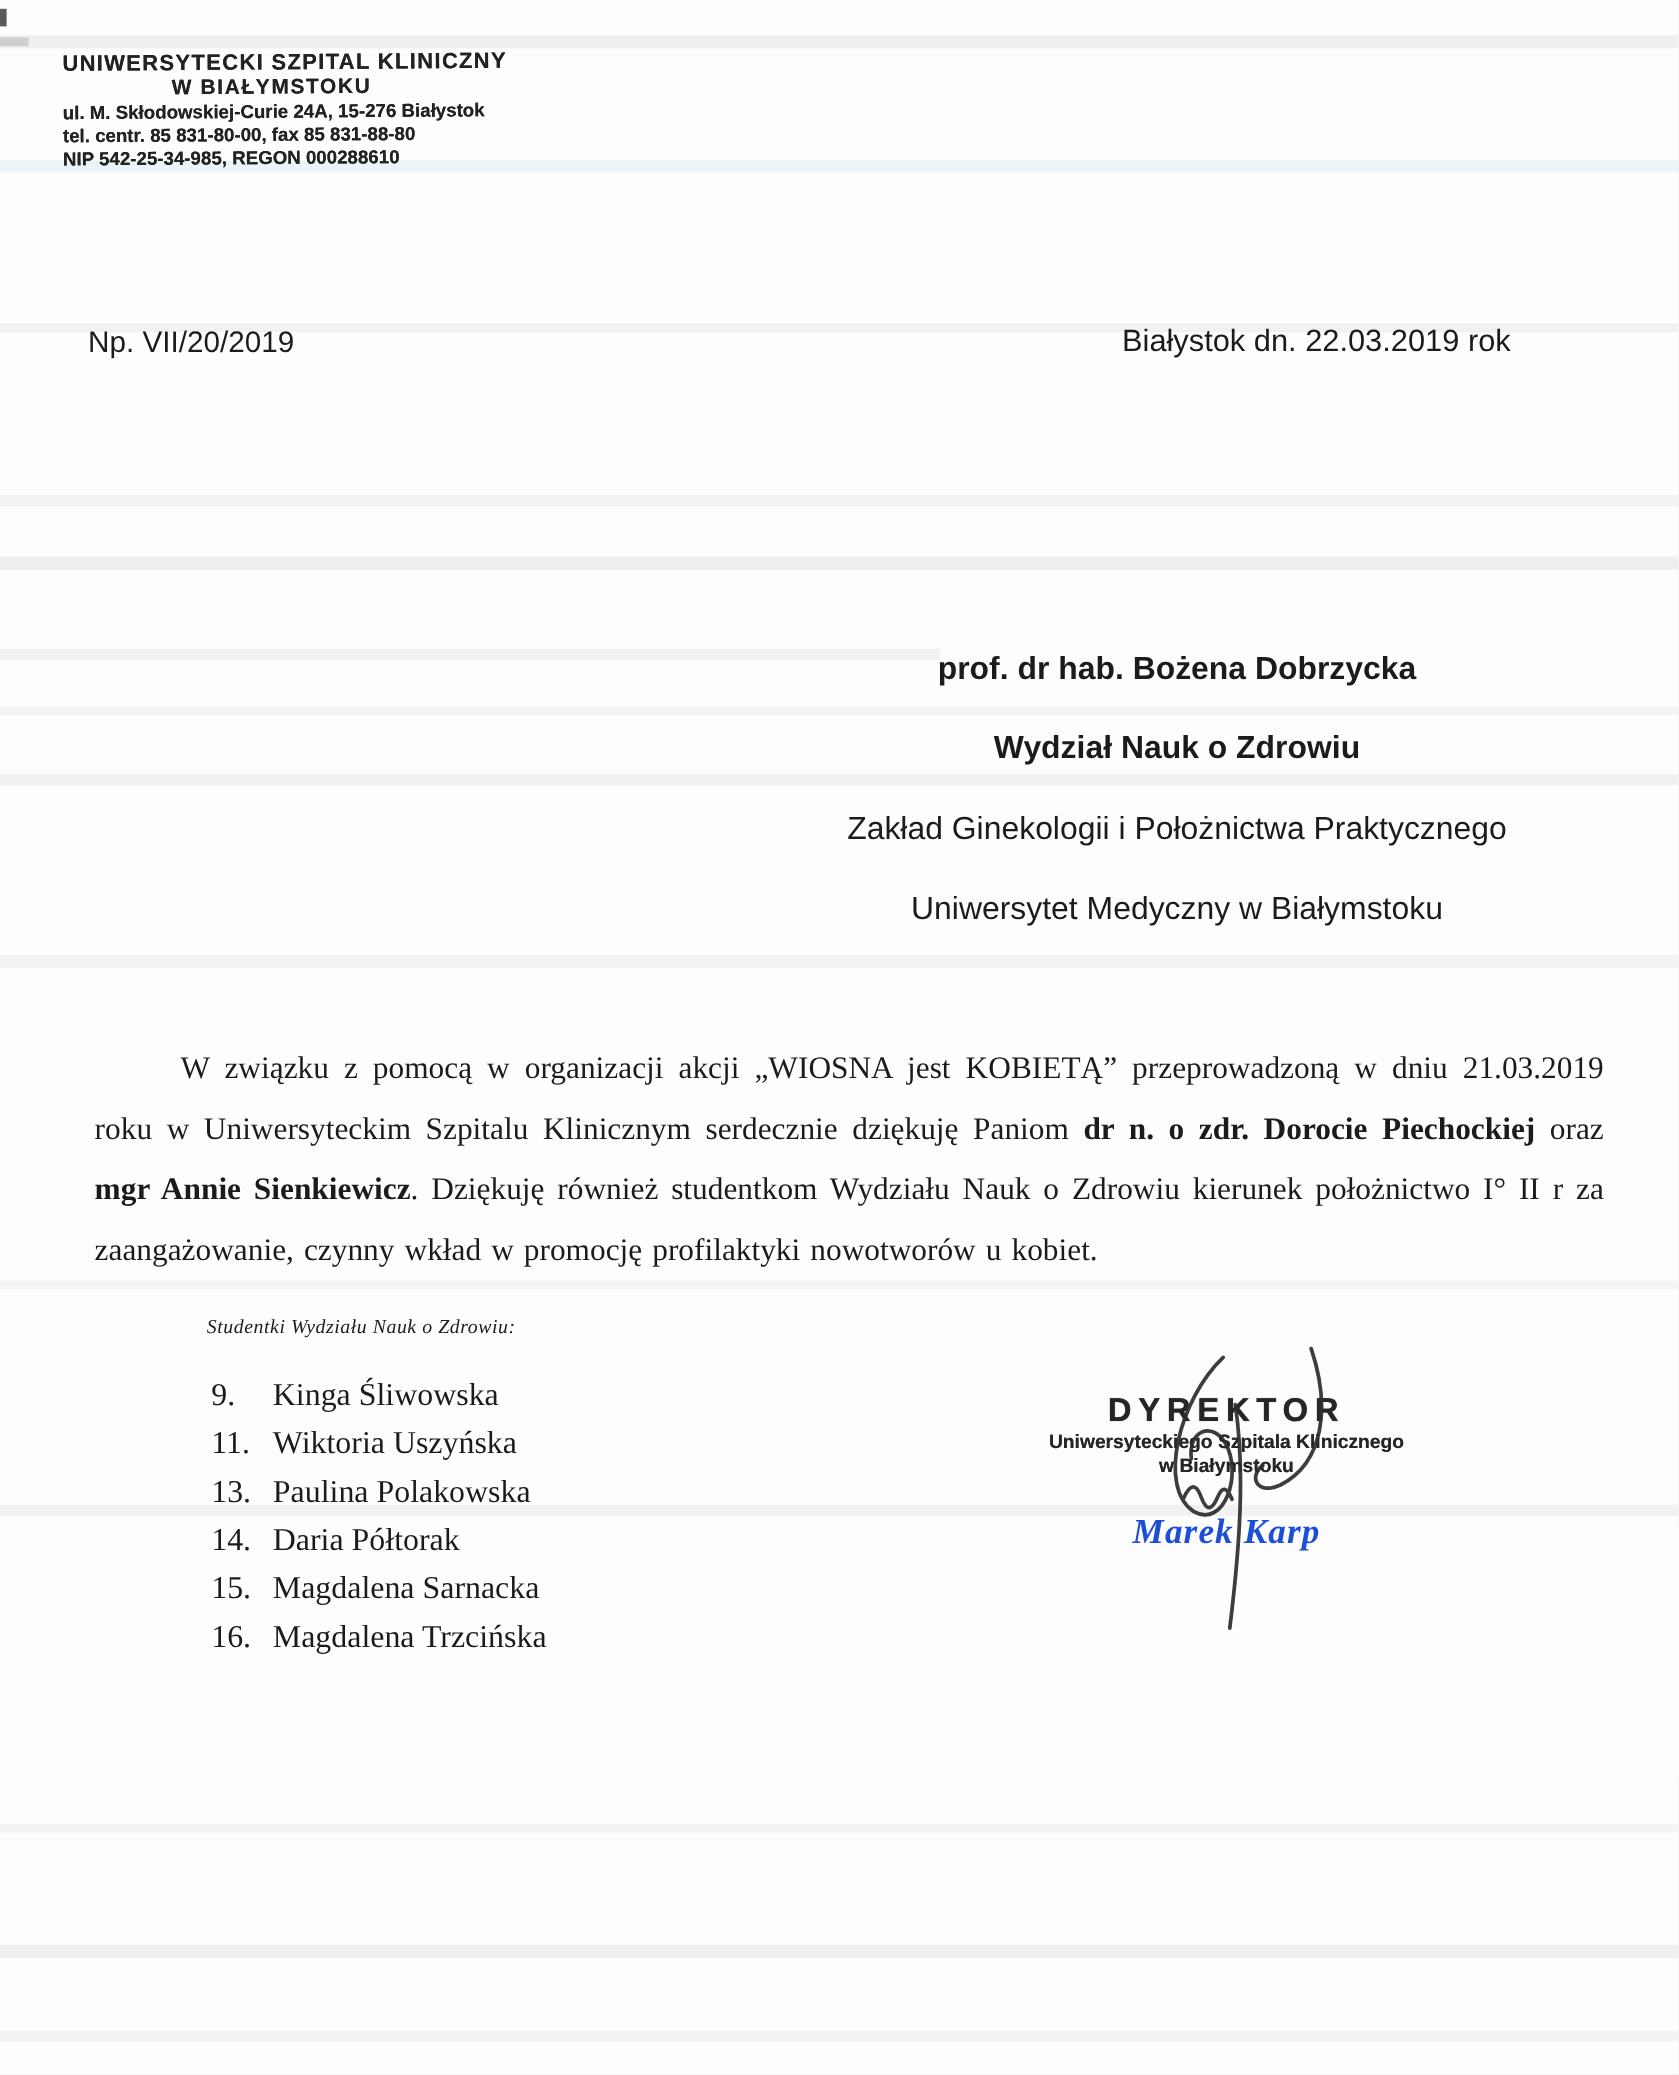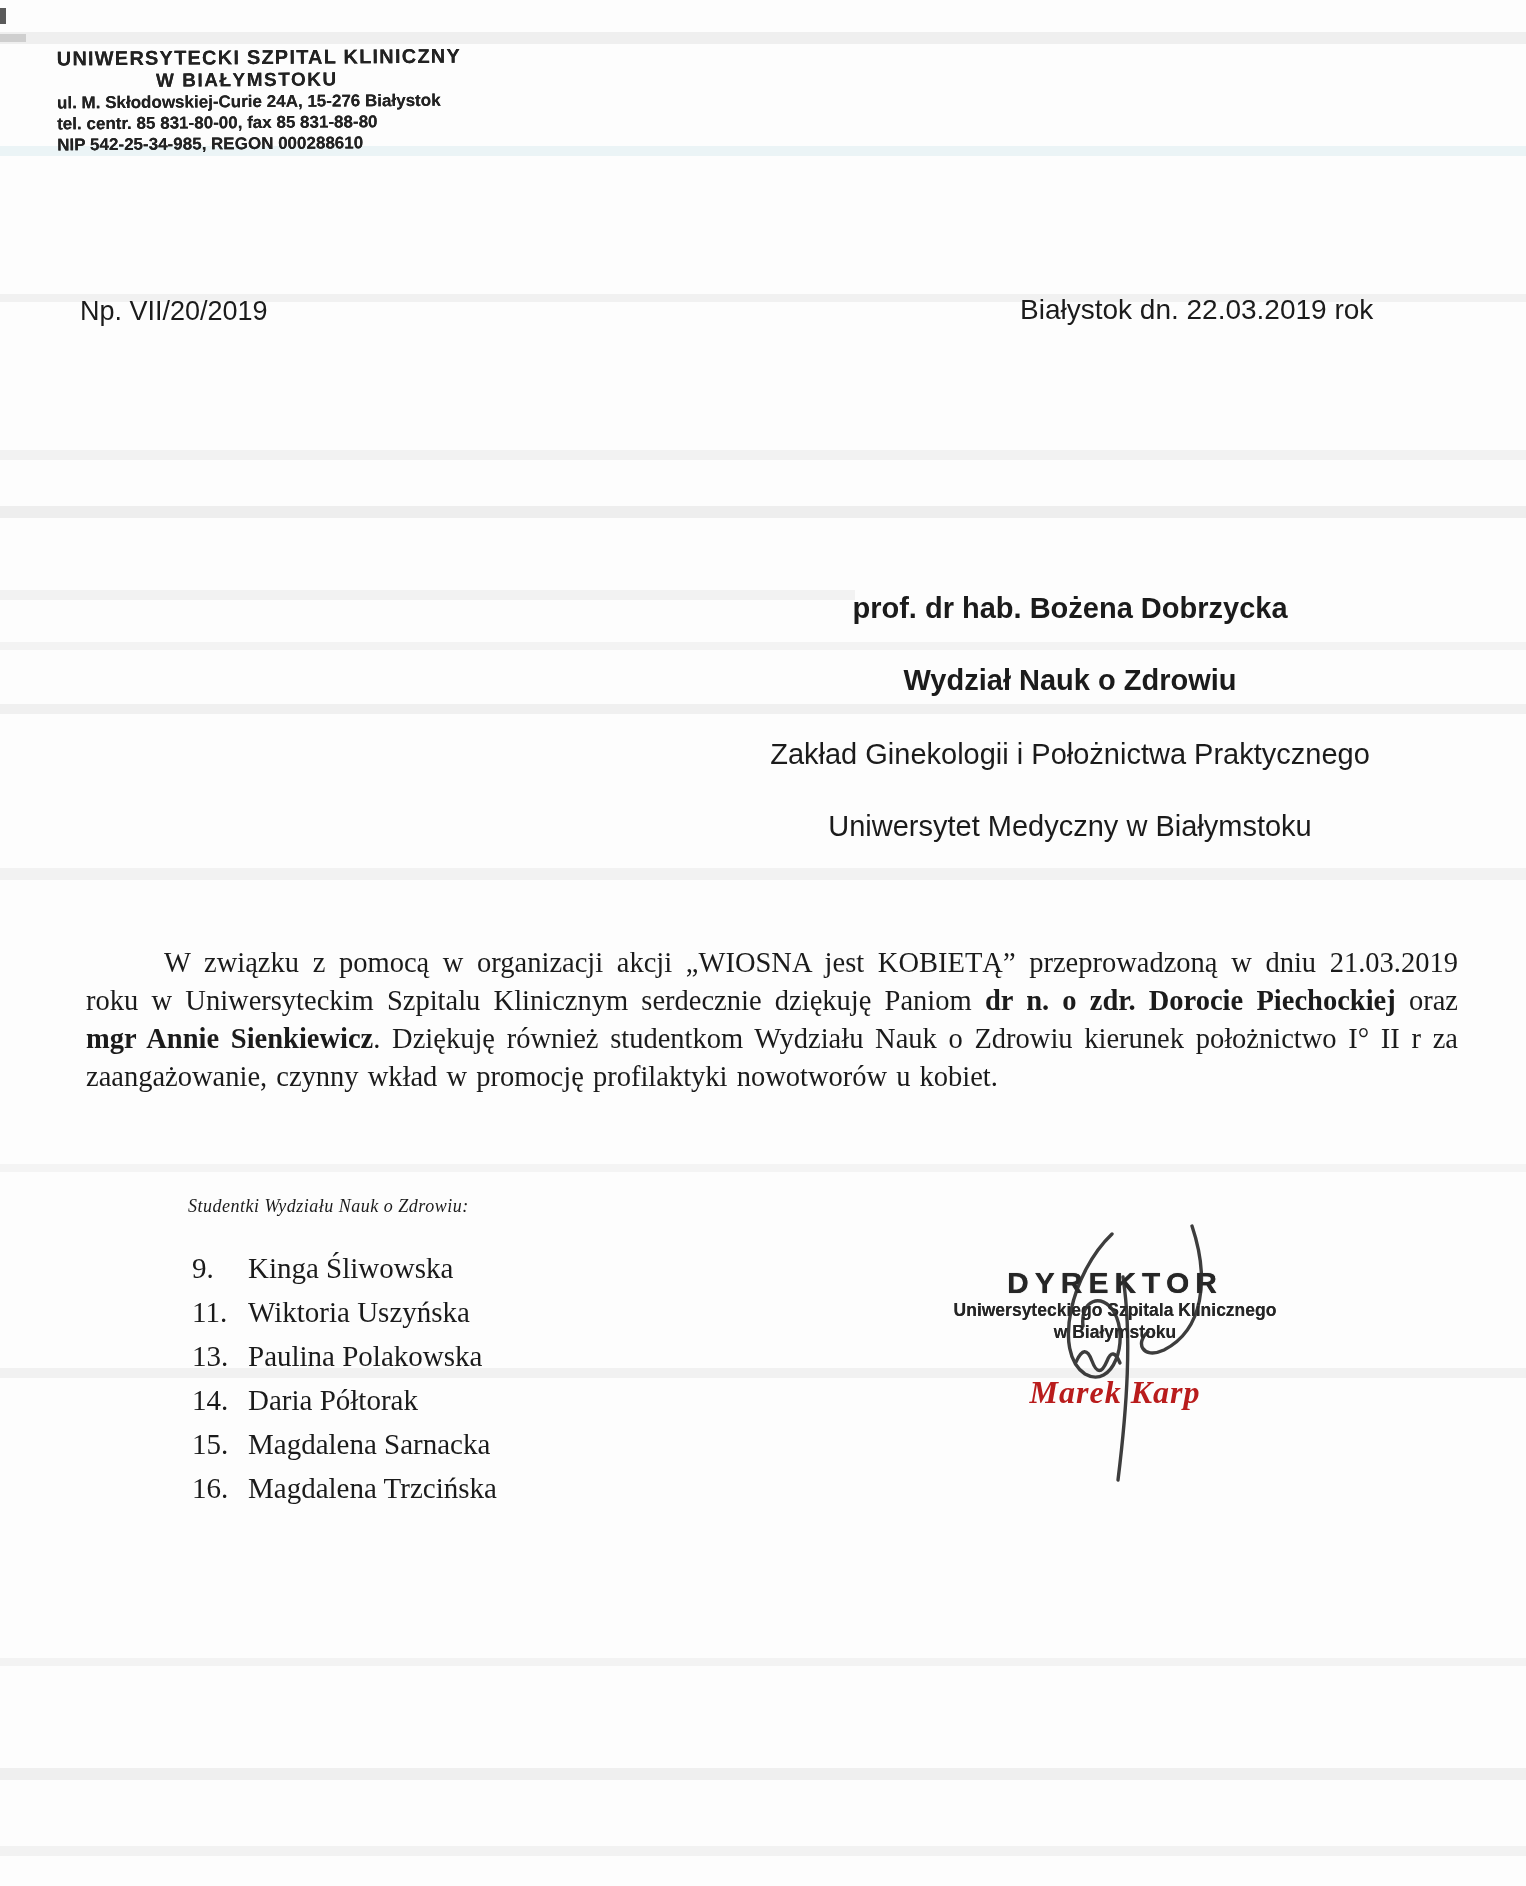--- a/index.html
+++ b/index.html
@@ -26,39 +26,39 @@
   .stamp-head .l1{font-size:20px;font-weight:700;letter-spacing:1.2px;white-space:nowrap;}
   .stamp-head .l2{font-size:19px;font-weight:700;letter-spacing:1.5px;text-align:center;width:380px;}
   .stamp-head .l3,.stamp-head .l4,.stamp-head .l5{font-size:17px;font-weight:700;margin-top:1px;white-space:nowrap;}
   .ref-no{position:absolute;left:80px;top:296px;font-family:"Liberation Sans", sans-serif;font-size:27px;}
   .place-date{position:absolute;left:995px;top:294px;font-family:"Liberation Sans", sans-serif;font-size:28px;white-space:nowrap;margin-left:25px;}
   .recipient{position:absolute;left:660px;width:820px;text-align:center;
     font-family:"Liberation Sans", sans-serif;font-size:29px;white-space:nowrap;}
   .recipient.bold{font-weight:700;}
   .body-par{
     position:absolute;left:86px;top:944px;width:1372px;
-    font-size:28.5px;line-height:38px;text-align:justify;
+    font-size:28.5px;line-height:55px;text-align:justify;
     text-indent:78px;word-spacing:2px;
   }
   .body-par .b{font-weight:700;}
   .students-heading{
     position:absolute;left:188px;top:1196px;
     font-style:italic;font-size:18px;letter-spacing:0.5px;white-space:nowrap;text-align:center;
   }
   .students-list{position:absolute;left:192px;top:1252px;font-size:29px;}
   .list-row{height:44px;white-space:nowrap;}
   .list-row .num{display:inline-block;width:56px;}
   .sig-block{position:absolute;font-family:"Liberation Sans", sans-serif;color:#262626;text-align:center;}
   .sig-title{left:900px;top:1266px;width:430px;font-size:30px;font-weight:700;letter-spacing:6px;text-shadow:0 0 0.7px #333;}
   .sig-org1{left:900px;top:1300px;width:430px;font-size:17.5px;font-weight:700;white-space:nowrap;text-shadow:0 0 0.5px #444;}
   .sig-org2{left:900px;top:1322px;width:430px;font-size:17.5px;font-weight:700;text-shadow:0 0 0.5px #444;}
   .sig-name{
     position:absolute;left:900px;top:1374px;width:430px;text-align:center;
     font-family:"Liberation Serif", serif;font-style:italic;font-weight:700;
-    font-size:32px;letter-spacing:1px;color:#b91c1c;
+    font-size:32px;letter-spacing:1px;color:#1d4ed8;
   }
   .sig-svg{position:absolute;left:880px;top:1222px;pointer-events:none;}
   .speck{position:absolute;background:#5a5a5a;}
 </style>
 </head>
 <body>
 
 <div class="page">
 
   <div class="streak" style="top:32px;height:12px;background:#efefef;"></div>

